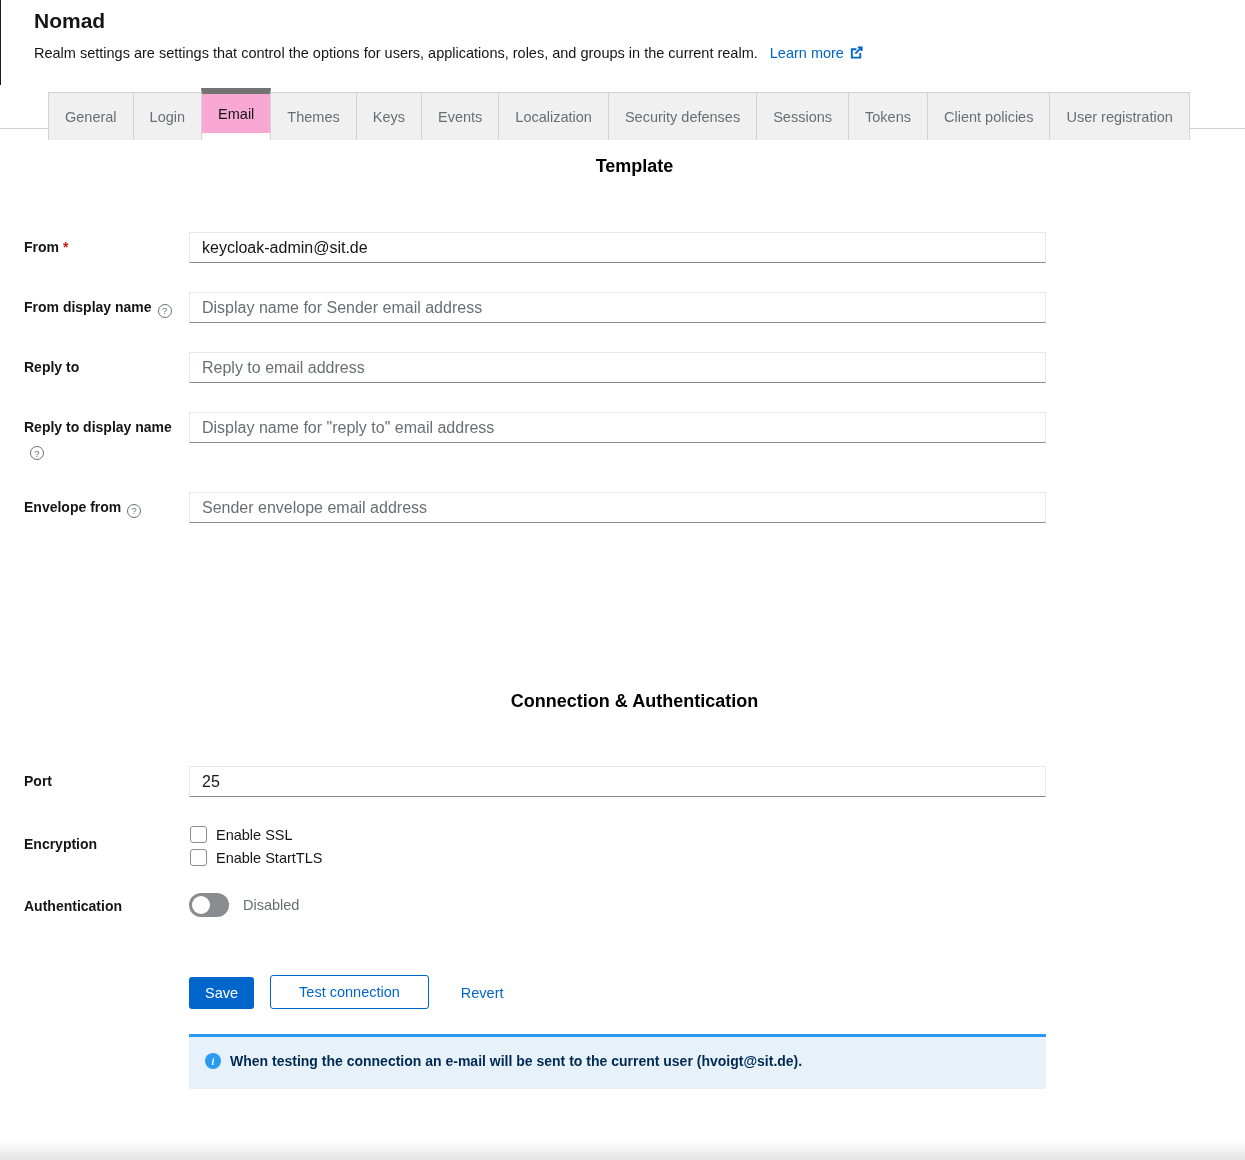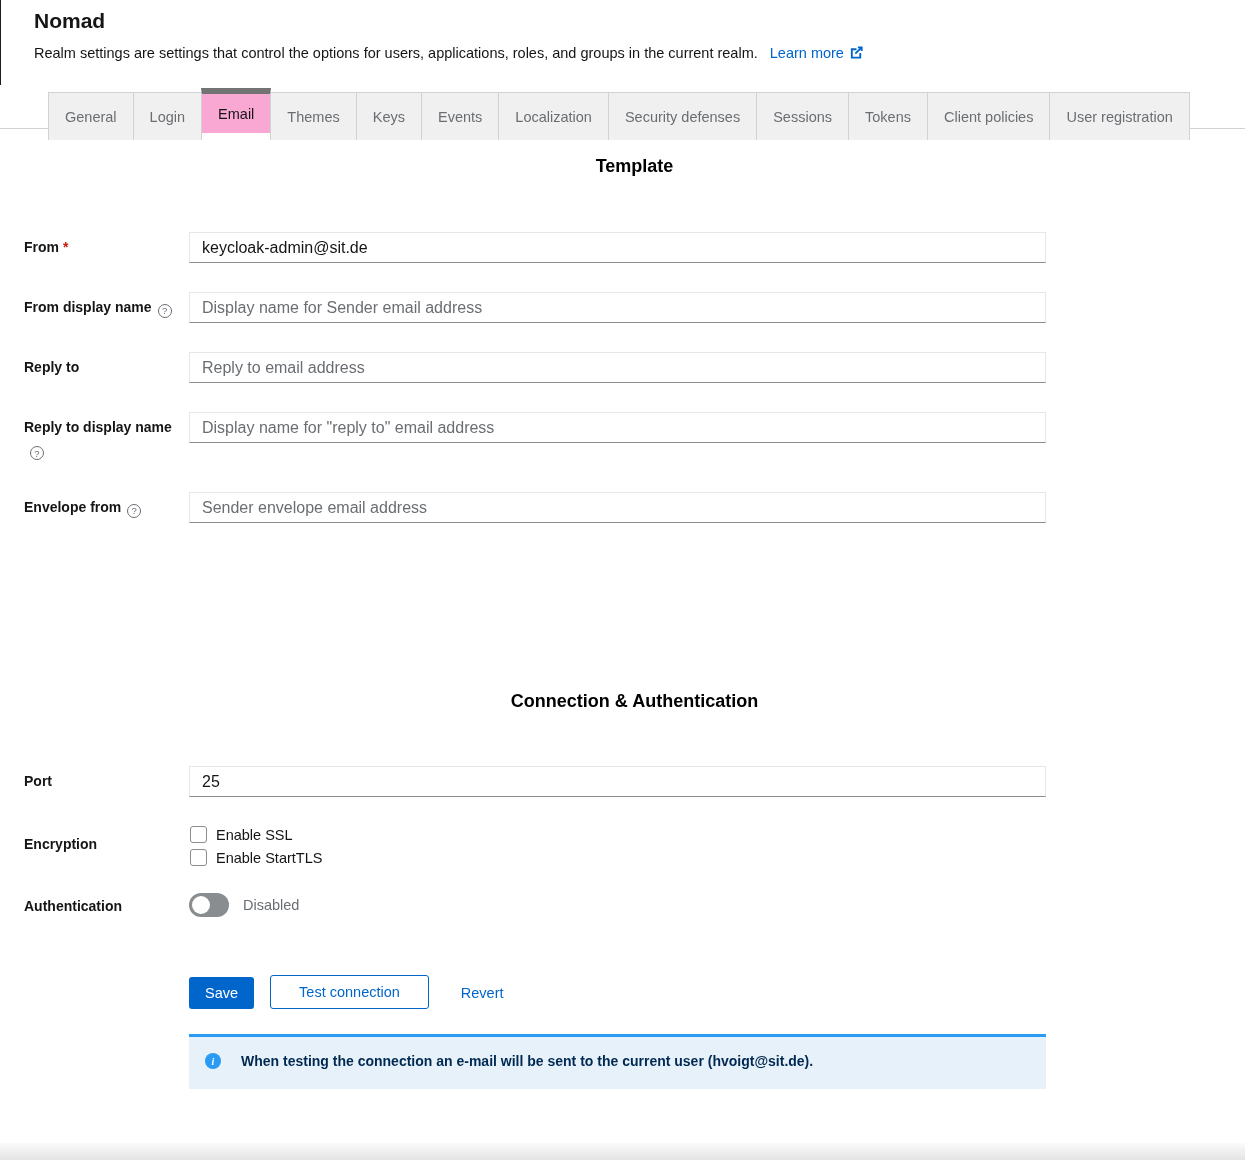--- a/index.html
+++ b/index.html
@@ -64,21 +64,21 @@
   .btn-primary { background:#0066cc; color:#fff; border:none; padding:8px 16px; }
   .btn-secondary { background:#fff; color:#0066cc; border:1px solid #0066cc; padding:8px 28px; margin-left:16px; }
   .btn-link { background:none; border:none; color:#0066cc; padding:8px 0; margin-left:32px; }
 
   
   .alert { margin-left:189px; width:857px; background:#e7f1fa; border-top:3px solid #2b9af3; padding:15px 16px 19px 16px;
            display:flex; align-items:flex-start; }
   .info-icon { width:16px; height:16px; border-radius:50%; background:#2b9af3; color:#fff; font-size:10px; font-weight:700;
                display:inline-flex; align-items:center; justify-content:center; flex:none; margin-top:1px;
                font-family:"Liberation Serif", serif; font-style:italic; }
-  .alert-text { margin-left:20px; font-size:14px; font-weight:700; color:#002952; line-height:18px; }
+  .alert-text { margin-left:9px; font-size:14px; font-weight:700; color:#002952; line-height:18px; }
 
   .bottom-band { position:absolute; left:0; right:0; bottom:0; height:17px;
                  background:linear-gradient(#fbfbfb, #e4e4e4); }
 </style>
 </head>
 <body>
 
 <div class="page">
   <div class="drawer-edge"></div>
 

